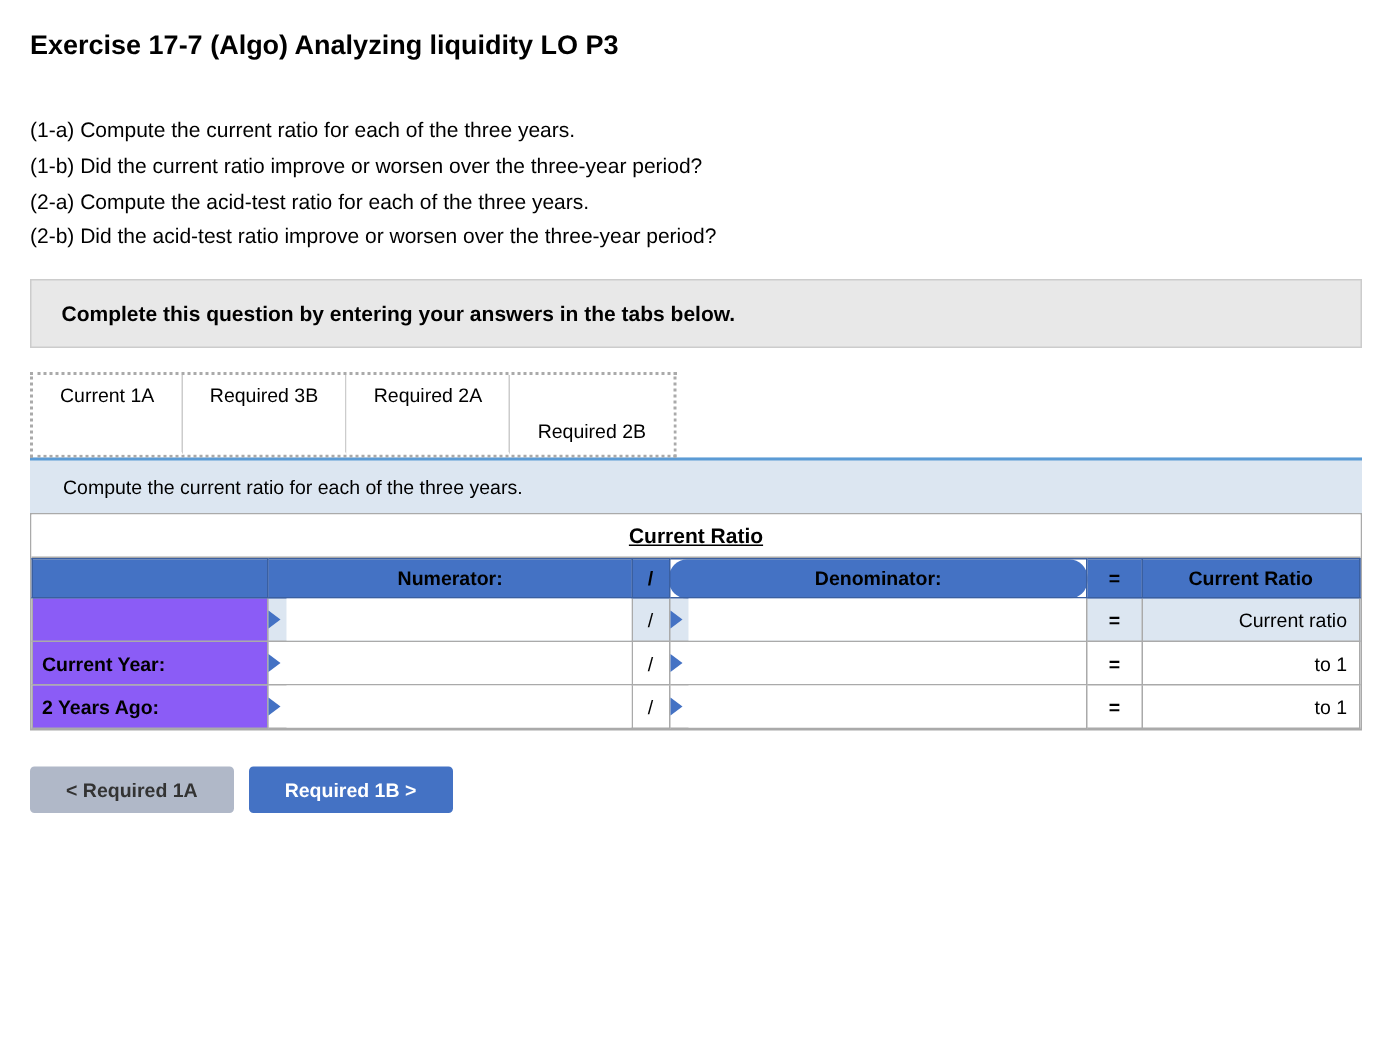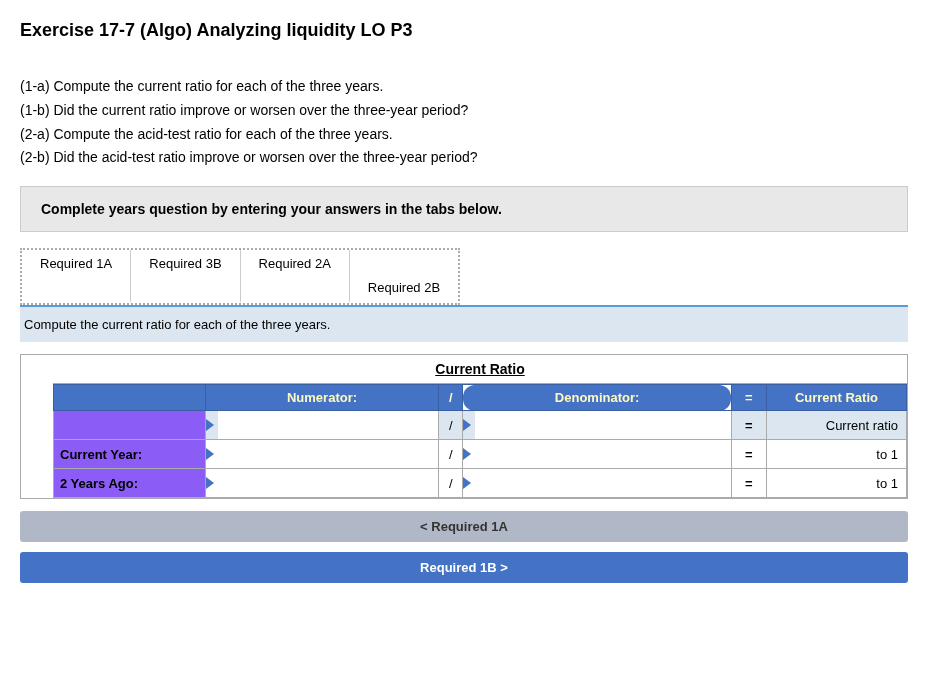--- a/index.html
+++ b/index.html
@@ -49,28 +49,27 @@
       border-right: none;
       margin-top: 24px;
     }
     .tab.active {
       background: #fff;
       border-bottom: 2px solid #fff;
     }
     .tab-content-area {
       border-top: 2px solid #5b9bd5;
       background: #dce6f1;
-      padding: 10px 4px;
-      font-size: 13px;
-      margin-bottom: 12px;
+      padding: 10px 22px;
+      font-size: 13px;
+      margin-bottom: 0;
     }
     .table-wrapper {
       border: 1px solid #aaa;
-      margin-bottom: 12px;
-      padding-left: 32px;
+      margin-bottom: 24px;
     }
     .table-title-row {
       text-align: center;
       padding: 6px;
       background: #fff;
       font-weight: bold;
       text-decoration: underline;
       border-bottom: 1px solid #aaa;
       font-size: 14px;
     }
@@ -78,21 +77,21 @@
       width: 100%;
       border-collapse: collapse;
     }
     table th, table td {
       border: 1px solid #aaa;
       padding: 5px 8px;
       font-size: 13px;
     }
     .header-row th {
       background: #4472c4;
-      color: #fef9c3;
+      color: #000000;
       font-weight: bold;
       text-align: center;
       border-color: #3a5fa0;
     }
     .header-row th.label-col {
       background: #4472c4;
     }
     .data-row td {
       background: #fff;
       vertical-align: middle;
@@ -160,21 +159,20 @@
     .first-data-row td.equals-cell {
       background: #dce6f1;
     }
     .first-data-row td.result-cell {
       background: #dce6f1;
     }
     .nav-buttons {
       display: flex;
       gap: 10px;
       margin-top: 10px;
-      flex-direction: column;
     }
     .nav-btn {
       padding: 8px 24px;
       font-size: 13px;
       font-weight: bold;
       cursor: pointer;
       border: none;
       border-radius: 3px;
     }
     .nav-btn.prev {
@@ -196,26 +194,26 @@
 <div class="page-title">Exercise 17-7 (Algo) Analyzing liquidity LO P3</div>
 
 <div class="instructions">
   <p>(1-a) Compute the current ratio for each of the three years.</p>
   <p>(1-b) Did the current ratio improve or worsen over the three-year period?</p>
   <p>(2-a) Compute the acid-test ratio for each of the three years.</p>
   <p>(2-b) Did the acid-test ratio improve or worsen over the three-year period?</p>
 </div>
 
 <div class="complete-box">
-  <span>Complete years question by entering your answers in the tabs below.</span>
+  <span>Complete this question by entering your answers in the tabs below.</span>
 </div>
 
 <div class="tab-bar-wrapper">
   <div class="tabs-container">
-    <div class="tab active">Required 1A</div>
+    <div class="tab active">Current 1A</div>
     <div class="tab">Required 3B</div>
     <div class="tab">Required 2A</div>
     <div class="tab">Required 2B</div>
   </div>
 </div>
 
 <div class="tab-content-area">
   <span>Compute the current ratio for each of the three years.</span>
 </div>
 

